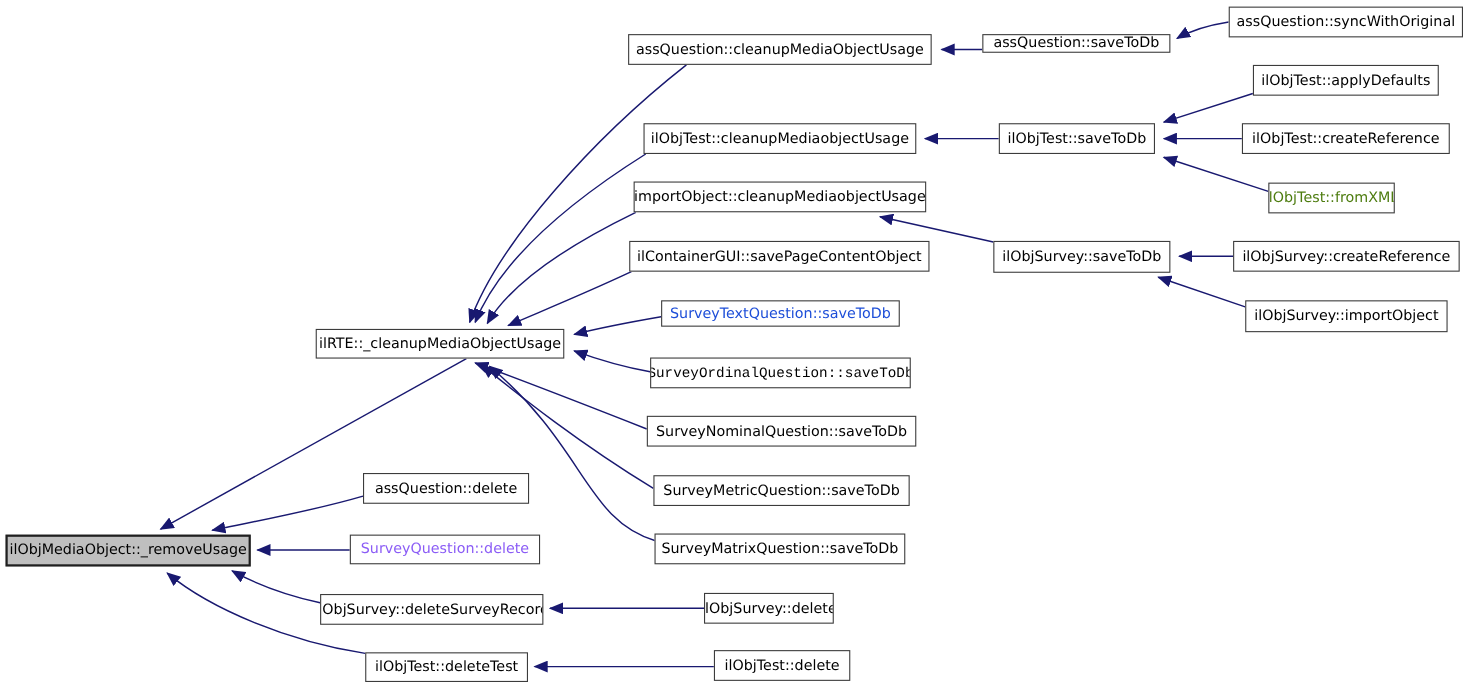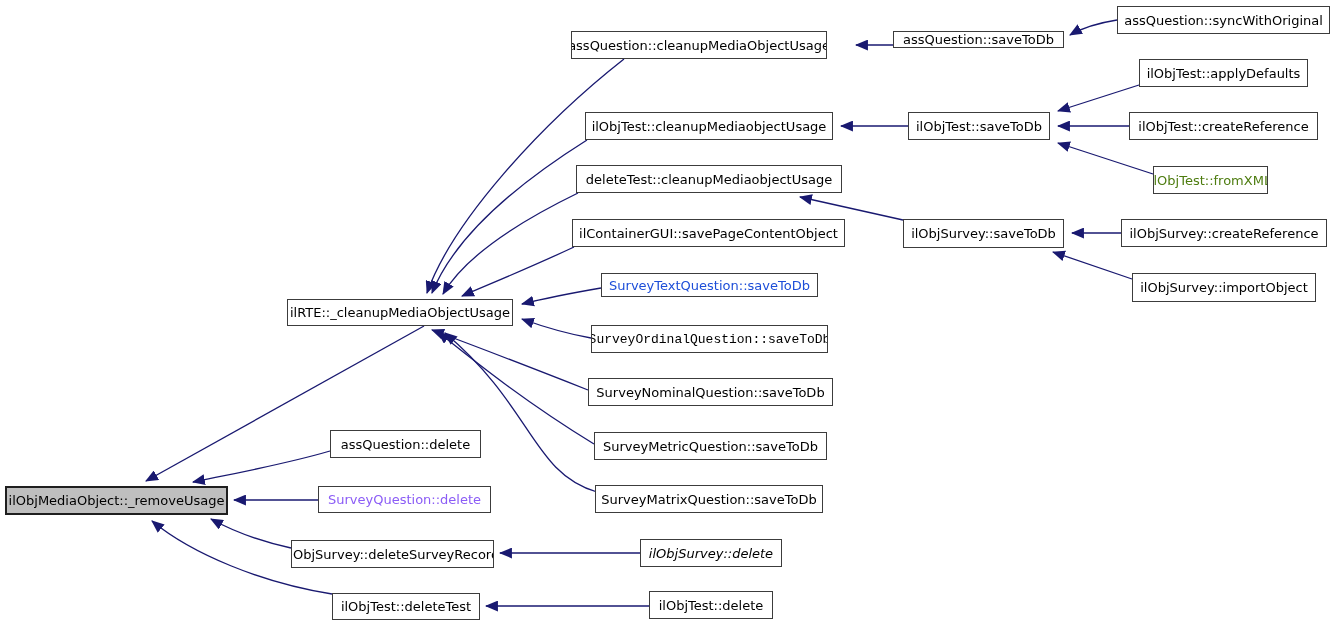--- a/index.html
+++ b/index.html
@@ -77,40 +77,40 @@
         <path d="M 424,326 L 146,481" class="edge" stroke="#191970" marker-end="url(#arrow)"></path>
         <path d="M 330,451 C 286,464 237,473 193,482" class="edge" stroke="#191970" marker-end="url(#arrow)"></path>
         <path d="M 318,500 L 234,500" class="edge" stroke="#191970" marker-end="url(#arrow)"></path>
         <path d="M 291,548 C 259,541 231,530 211,519" class="edge" stroke="#191970" marker-end="url(#arrow)"></path>
         <path d="M 332,594 C 262,583 192,554 152,521" class="edge" stroke="#191970" marker-end="url(#arrow)"></path>
         <path d="M 640,553 L 500,553" class="edge" stroke="#191970" marker-end="url(#arrow)"></path>
         <path d="M 649,606 L 486,606" class="edge" stroke="#191970" marker-end="url(#arrow)"></path>
       </g>
   </svg>
   <div>
-      <div class="node" style="left: 571px; top: 31px; width: 256px; height: 28px; background: rgb(255, 255, 255); border-color: rgb(60, 60, 60); color: rgb(0, 0, 0);">assQuestion::cleanupMediaObjectUsage</div>
+      <div class="node" style="left: 571px; top: 31px; width: 276px; height: 28px; background: rgb(255, 255, 255); border-color: rgb(60, 60, 60); color: rgb(0, 0, 0);">assQuestion::cleanupMediaObjectUsage</div>
       <div class="node" style="left: 893px; top: 31px; width: 171px; height: 17px; background: rgb(255, 255, 255); border-color: rgb(60, 60, 60); color: rgb(0, 0, 0);">assQuestion::saveToDb</div>
       <div class="node" style="left: 1117px; top: 6px; width: 213px; height: 28px; background: rgb(255, 255, 255); border-color: rgb(60, 60, 60); color: rgb(0, 0, 0);">assQuestion::syncWithOriginal</div>
       <div class="node" style="left: 585px; top: 112px; width: 248px; height: 28px; background: rgb(255, 255, 255); border-color: rgb(60, 60, 60); color: rgb(0, 0, 0);">ilObjTest::cleanupMediaobjectUsage</div>
       <div class="node" style="left: 908px; top: 112px; width: 142px; height: 28px; background: rgb(255, 255, 255); border-color: rgb(60, 60, 60); color: rgb(0, 0, 0);">ilObjTest::saveToDb</div>
       <div class="node" style="left: 1139px; top: 59px; width: 169px; height: 28px; background: rgb(255, 255, 255); border-color: rgb(60, 60, 60); color: rgb(0, 0, 0);">ilObjTest::applyDefaults</div>
       <div class="node" style="left: 1129px; top: 112px; width: 189px; height: 28px; background: rgb(255, 255, 255); border-color: rgb(60, 60, 60); color: rgb(0, 0, 0);">ilObjTest::createReference</div>
       <div class="node" style="left: 1153px; top: 166px; width: 115px; height: 28px; background: rgb(255, 255, 255); border-color: rgb(60, 60, 60); color: #4d7c0f;">ilObjTest::fromXML</div>
-      <div class="node" style="left: 576px; top: 165px; width: 266px; height: 28px; background: rgb(255, 255, 255); border-color: rgb(60, 60, 60); color: rgb(0, 0, 0);">deleteTest::cleanupMediaobjectUsage</div>
+      <div class="node" style="left: 576px; top: 165px; width: 266px; height: 28px; background: rgb(255, 255, 255); border-color: rgb(60, 60, 60); color: rgb(0, 0, 0);">importObject::cleanupMediaobjectUsage</div>
       <div class="node" style="left: 572px; top: 219px; width: 273px; height: 28px; background: rgb(255, 255, 255); border-color: rgb(60, 60, 60); color: rgb(0, 0, 0);">ilContainerGUI::savePageContentObject</div>
       <div class="node" style="left: 903px; top: 219px; width: 161px; height: 29px; background: rgb(255, 255, 255); border-color: rgb(60, 60, 60); color: rgb(0, 0, 0);">ilObjSurvey::saveToDb</div>
       <div class="node" style="left: 1121px; top: 219px; width: 206px; height: 28px; background: rgb(255, 255, 255); border-color: rgb(60, 60, 60); color: rgb(0, 0, 0);">ilObjSurvey::createReference</div>
       <div class="node" style="left: 1132px; top: 273px; width: 184px; height: 29px; background: rgb(255, 255, 255); border-color: rgb(60, 60, 60); color: rgb(0, 0, 0);">ilObjSurvey::importObject</div>
       <div class="node" style="left: 287px; top: 299px; width: 226px; height: 27px; background: rgb(255, 255, 255); border-color: rgb(60, 60, 60); color: rgb(0, 0, 0);">ilRTE::_cleanupMediaObjectUsage</div>
       <div class="node" style="left: 601px; top: 273px; width: 217px; height: 24px; background: rgb(255, 255, 255); border-color: rgb(60, 60, 60); color: #1d4ed8;">SurveyTextQuestion::saveToDb</div>
       <div class="node" style="left: 591px; top: 325px; width: 237px; height: 28px; background: rgb(255, 255, 255); border-color: rgb(60, 60, 60); color: rgb(0, 0, 0); font-family: Liberation Mono, monospace;">SurveyOrdinalQuestion::saveToDb</div>
       <div class="node" style="left: 588px; top: 378px; width: 245px; height: 28px; background: rgb(255, 255, 255); border-color: rgb(60, 60, 60); color: rgb(0, 0, 0);">SurveyNominalQuestion::saveToDb</div>
       <div class="node" style="left: 594px; top: 432px; width: 233px; height: 28px; background: rgb(255, 255, 255); border-color: rgb(60, 60, 60); color: rgb(0, 0, 0);">SurveyMetricQuestion::saveToDb</div>
       <div class="node" style="left: 595px; top: 485px; width: 228px; height: 28px; background: rgb(255, 255, 255); border-color: rgb(60, 60, 60); color: rgb(0, 0, 0);">SurveyMatrixQuestion::saveToDb</div>
       <div class="node hl" style="left: 5px; top: 486px; width: 223px; height: 29px; background: rgb(191, 191, 191); border-color: rgb(31, 31, 31); color: rgb(0, 0, 0);">ilObjMediaObject::_removeUsage</div>
       <div class="node" style="left: 330px; top: 430px; width: 151px; height: 28px; background: rgb(255, 255, 255); border-color: rgb(60, 60, 60); color: rgb(0, 0, 0);">assQuestion::delete</div>
       <div class="node" style="left: 318px; top: 486px; width: 173px; height: 27px; background: rgb(255, 255, 255); border-color: rgb(60, 60, 60); color: #8b5cf6;">SurveyQuestion::delete</div>
       <div class="node" style="left: 291px; top: 540px; width: 203px; height: 28px; background: rgb(255, 255, 255); border-color: rgb(60, 60, 60); color: rgb(0, 0, 0);">ilObjSurvey::deleteSurveyRecord</div>
-      <div class="node" style="left: 640px; top: 539px; width: 142px; height: 28px; background: rgb(255, 255, 255); border-color: rgb(60, 60, 60); color: rgb(0, 0, 0); font-style: italic;">ilObjSurvey::delete</div>
+      <div class="node" style="left: 640px; top: 539px; width: 118px; height: 28px; background: rgb(255, 255, 255); border-color: rgb(60, 60, 60); color: rgb(0, 0, 0);">ilObjSurvey::delete</div>
       <div class="node" style="left: 332px; top: 593px; width: 148px; height: 27px; background: rgb(255, 255, 255); border-color: rgb(60, 60, 60); color: rgb(0, 0, 0);">ilObjTest::deleteTest</div>
       <div class="node" style="left: 649px; top: 591px; width: 124px; height: 28px; background: rgb(255, 255, 255); border-color: rgb(60, 60, 60); color: rgb(0, 0, 0);">ilObjTest::delete</div>
     </div>
 </div>
 
 </body></html>

